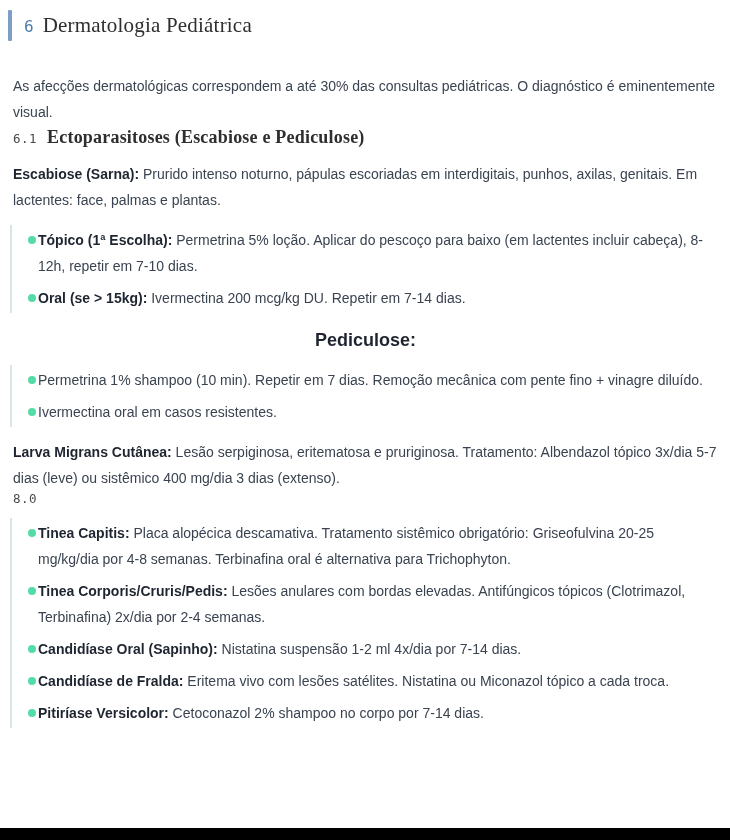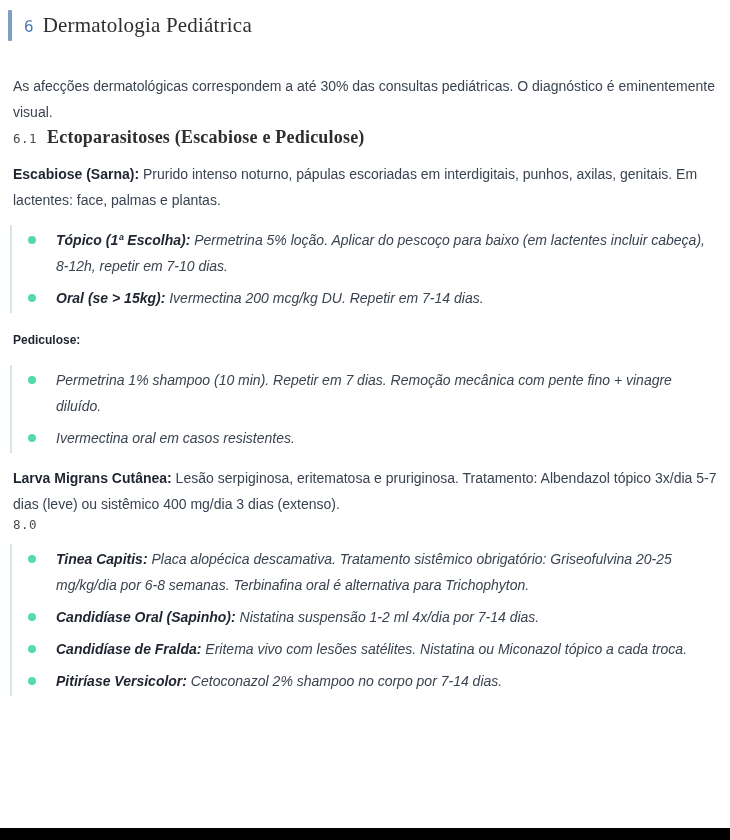--- a/index.html
+++ b/index.html
@@ -30,26 +30,26 @@
 
   
   .h2{display:flex;align-items:baseline;}
   .h2 .num{font-family:"DejaVu Sans Mono", monospace;font-size:12.5px;color:#4a4a4a;margin-right:10px;letter-spacing:.5px;}
   .h2 .title{font-family:"Liberation Serif", serif;font-weight:700;font-size:18px;line-height:24px;color:var(--heading_text);letter-spacing:.2px;}
 
   p.body{font-size:14px;line-height:26px;margin:12px 0 0 0;}
   p.intro{margin-top:32px;}
   .lead,strong,.sub{font-weight:700;color:var(--bold_text);}
 
-  h3.sub{font-size:12px;line-height:26px;margin:14px 0 0 0;}
+  h3.sub{font-size:18px;line-height:26px;margin:14px 0 0 0;text-align:center;}
 
   
   ul.clist{list-style:none;margin:12px 0 0 -3px;padding:2px 0 2px 0;border-left:2px solid var(--list_rule);}
   ul.clist.tight{}
-  .citem{position:relative;padding-left:44px;font-size:14px;line-height:26px;margin-top:6px;font-style:italic;}
+  .citem{position:relative;padding-left:26px;font-size:14px;line-height:26px;margin-top:6px;}
   .citem:first-child{margin-top:0;}
   .bullet{position:absolute;left:16px;top:9px;width:8px;height:8px;border-radius:50%;background:var(--bullet_green);}
 
   .bottom-bar{position:absolute;left:0;right:0;bottom:0;height:12px;background:var(--bottom_bar);}
 </style>
 </head>
 <body>
 
 <div class="page">
 
@@ -80,21 +80,22 @@
     <li class="citem"><span class="bullet"></span><span>Ivermectina oral em casos resistentes.</span></li>
   </ul>
 
   <p class="body"><span class="lead">Larva Migrans Cutânea:</span><span> Lesão serpiginosa, eritematosa e pruriginosa. Tratamento: Albendazol tópico 3x/dia 5-7 dias (leve) ou sistêmico 400 mg/dia 3 dias (extenso).</span></p>
 
   <div class="h2">
     <span class="num">8.0</span>
   </div>
 
   <ul class="clist">
-    <li class="citem"><span class="bullet"></span><span class="lead">Tinea Capitis:</span><span> Placa alopécica descamativa. Tratamento sistêmico obrigatório: Griseofulvina 20-25 mg/kg/dia por 6-8 semanas. Terbinafina oral é alternativa para Trichophyton.</span></li>
+    <li class="citem"><span class="bullet"></span><span class="lead">Tinea Capitis:</span><span> Placa alopécica descamativa. Tratamento sistêmico obrigatório: Griseofulvina 20-25 mg/kg/dia por 4-8 semanas. Terbinafina oral é alternativa para Trichophyton.</span></li>
+    <li class="citem"><span class="bullet"></span><span class="lead">Tinea Corporis/Cruris/Pedis:</span><span> Lesões anulares com bordas elevadas. Antifúngicos tópicos (Clotrimazol, Terbinafina) 2x/dia por 2-4 semanas.</span></li>
     <li class="citem"><span class="bullet"></span><span class="lead">Candidíase Oral (Sapinho):</span><span> Nistatina suspensão 1-2 ml 4x/dia por 7-14 dias.</span></li>
     <li class="citem"><span class="bullet"></span><span class="lead">Candidíase de Fralda:</span><span> Eritema vivo com lesões satélites. Nistatina ou Miconazol tópico a cada troca.</span></li>
     <li class="citem"><span class="bullet"></span><span class="lead">Pitiríase Versicolor:</span><span> Cetoconazol 2% shampoo no corpo por 7-14 dias.</span></li>
   </ul>
 
 </div>
 
 <div class="bottom-bar"></div>
 
 </body></html>

